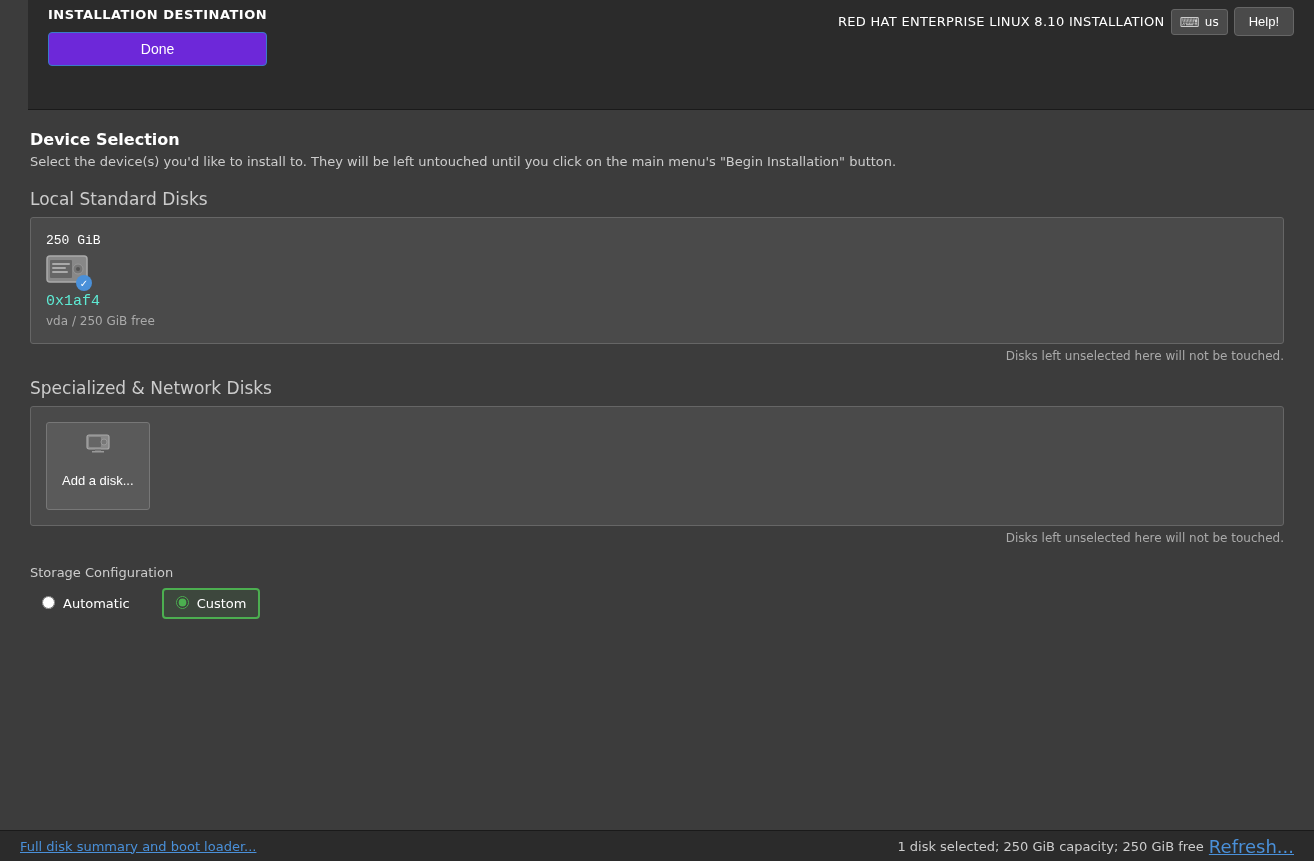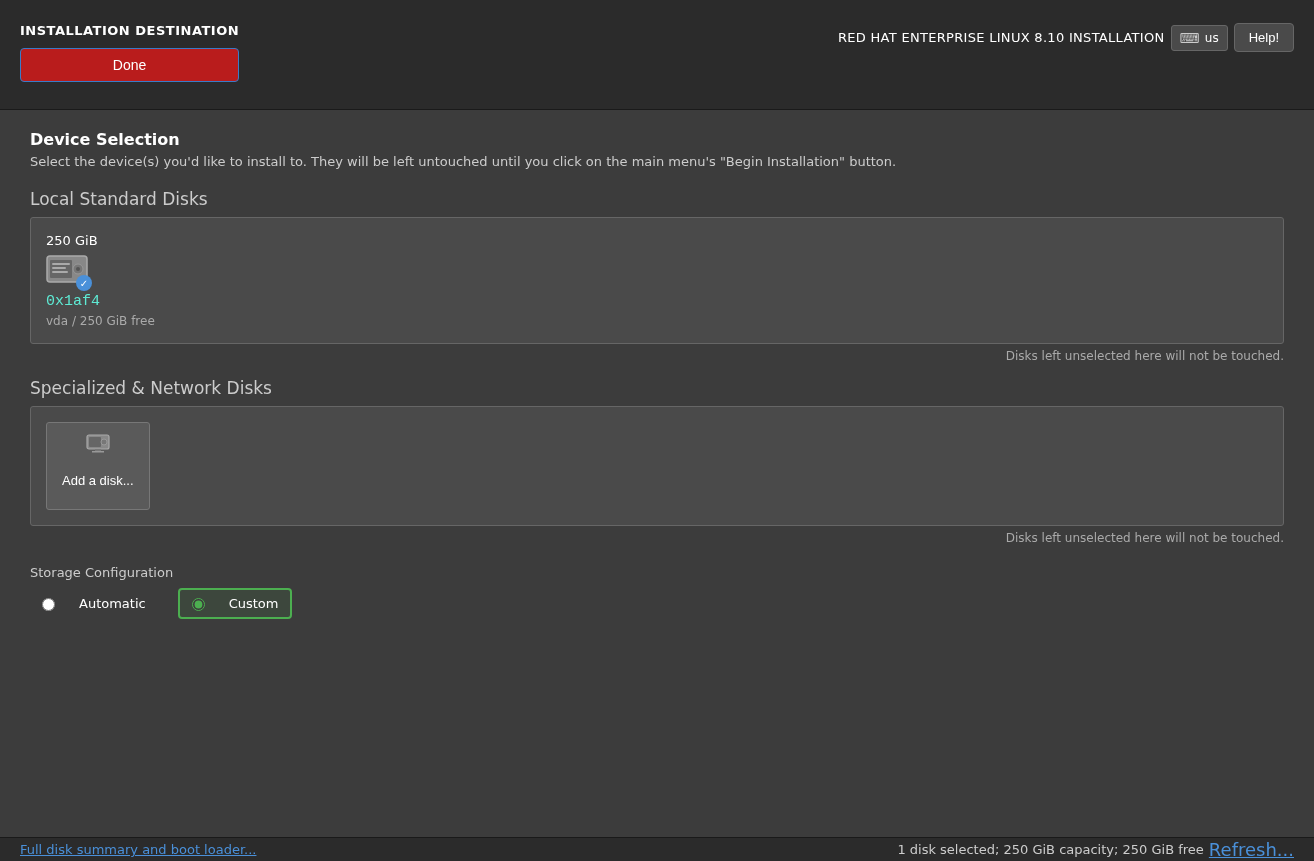--- a/index.html
+++ b/index.html
@@ -19,40 +19,41 @@
       position: relative;
     }
 
     
     .header {
       background-color: #2b2b2b;
       height: 110px;
       display: flex;
       align-items: flex-start;
       justify-content: space-between;
-      padding: 18px 20px;
+      padding: 2px 20px;
       border-bottom: 1px solid #1a1a1a;
+      margin-left: 28px;
     }
 
     .header-left {
       display: flex;
       flex-direction: column;
       gap: 10px;
     }
 
     .header-title {
       font-size: 13px;
       font-weight: bold;
       color: #ffffff;
       letter-spacing: 0.5px;
       margin-top: 5px;
     }
 
     .done-button {
-      background-color: #b91c1c;
+      background-color: #6d28d9;
       color: #ffffff;
       border: 1px solid #3a7bc8;
       border-radius: 4px;
       padding: 8px 18px;
       font-size: 14px;
       cursor: pointer;
       font-weight: normal;
     }
 
     .header-right {
@@ -138,20 +139,21 @@
       display: flex;
       flex-direction: column;
       align-items: flex-start;
       gap: 4px;
       cursor: pointer;
     }
 
     .disk-size {
       font-size: 13px;
       color: #ffffff;
+      font-family: Liberation Mono, monospace;
     }
 
     .disk-icon-container {
       position: relative;
       display: inline-block;
     }
 
     .disk-check {
       position: absolute;
       bottom: -2px;
@@ -215,22 +217,22 @@
     }
 
     .radio-group {
       display: flex;
       align-items: center;
       gap: 20px;
     }
 
     .radio-option {
       display: flex;
-      align-items: flex-end;
-      gap: 24px;
+      align-items: flex-start;
+      gap: 8px;
       cursor: pointer;
       font-size: 13px;
       color: #ffffff;
       padding: 6px 12px;
       border-radius: 4px;
     }
 
     .radio-option.selected {
       border: 2px solid #4caf50;
       background-color: rgba(76, 175, 80, 0.1);
@@ -241,21 +243,21 @@
       cursor: pointer;
       accent-color: #4caf50;
     }
 
     
     .footer {
       position: absolute;
       bottom: 0;
       left: 0;
       right: 0;
-      height: 24px;
+      height: 31px;
       background-color: #2b2b2b;
       display: flex;
       align-items: center;
       justify-content: space-between;
       padding: 0 20px;
       border-top: 1px solid #1a1a1a;
     }
 
     .footer-link {
       color: #4a90d9;

